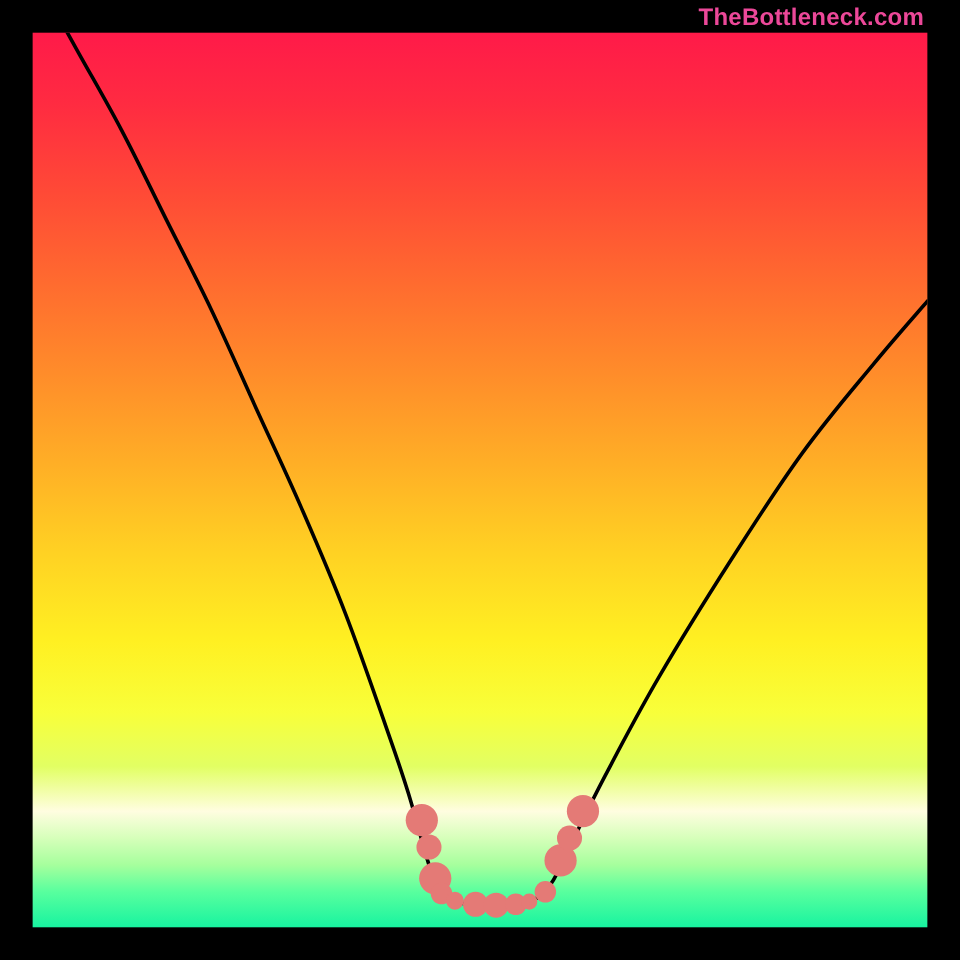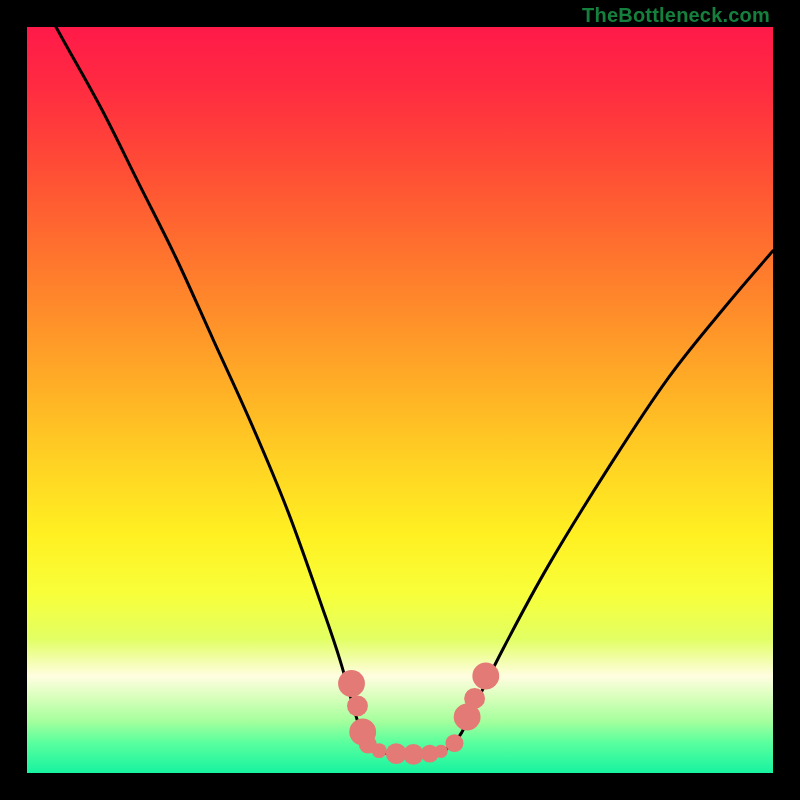--- a/index.html
+++ b/index.html
@@ -15,21 +15,21 @@
       #ffae26 48%,
       #ffd123 58%,
       #fff022 68%,
       #f8ff3a 76%,
       #e2ff63 82%,
       #fffde0 87%,
       #d6ffba 90%,
       #a6ff9d 93%,
       #58ff9e 96%,
       #17f3a0 100%)}
-  .watermark{position:absolute;top:4px;right:30px;font:600 20px Arial,Helvetica,sans-serif;color:#15803d;letter-spacing:.2px}
+  .watermark{position:absolute;top:4px;right:30px;font:600 20px Arial,Helvetica,sans-serif;color:#ec4899;letter-spacing:.2px}
   svg{position:absolute;inset:0}
 </style>
 </head>
 <body>
 
 <div class="frame">
   <div class="plot">
     <div class="grad"></div>
     <svg id="svg" viewBox="0 0 746 746" preserveAspectRatio="none">
         <path d="M 0 -52.22000000000003 C 6.714 -40.13480000000003, 23.872000000000003 -9.250400000000035, 37.300000000000004 14.919999999999959 C 50.72800000000001 39.09039999999995, 61.17200000000001 56.54679999999995, 74.60000000000001 82.05999999999995 C 88.028 107.57319999999994, 98.472 129.80399999999997, 111.89999999999999 156.65999999999997 C 125.32799999999999 183.51599999999996, 135.77200000000002 203.06119999999999, 149.20000000000002 231.26 C 162.62800000000001 259.4588, 173.072 283.77840000000003, 186.5 313.32000000000005 C 199.928 342.86160000000007, 210.37199999999999 364.4956, 223.79999999999998 395.38 C 237.22799999999998 426.26439999999997, 247.67199999999997 449.98720000000003, 261.09999999999997 484.90000000000003 C 274.52799999999996 519.8128, 289.0004 562.484, 298.40000000000003 589.34 C 307.79960000000005 616.196, 307.9488 616.6436, 313.32 634.1 C 318.6912 651.5564, 324.21160000000003 672.892, 328.24 686.32 C 332.2684 699.748, 333.01439999999997 702.6574, 335.7 708.7 C 338.3856 714.7426, 340.4744 717.2044, 343.16 719.89 C 345.84560000000005 722.5756, 349.2772 722.9486, 350.62 723.62" fill="none" stroke="#000000" stroke-width="3" stroke-linecap="round"></path>

